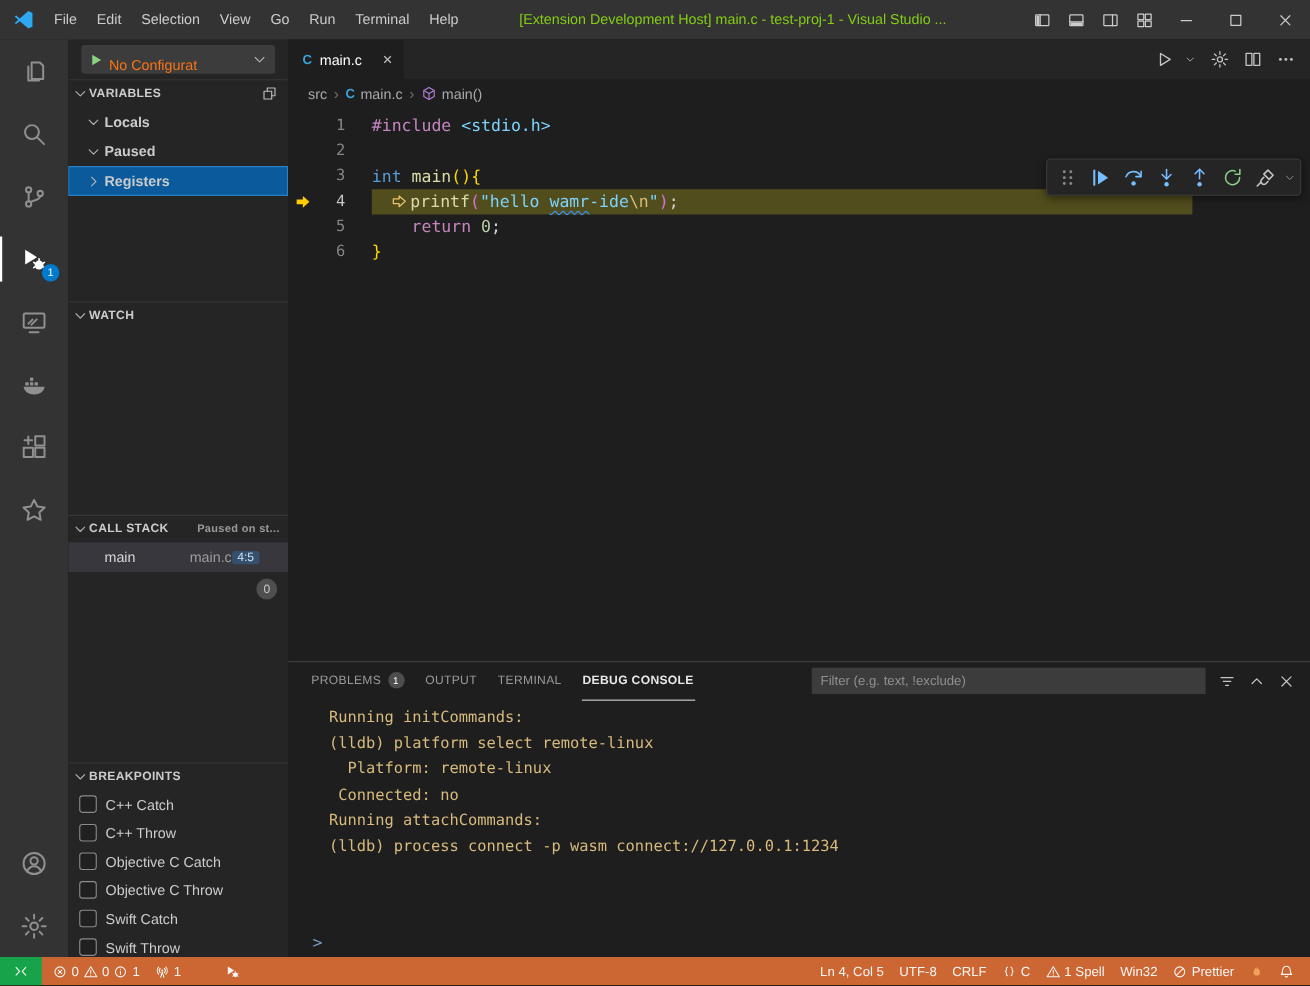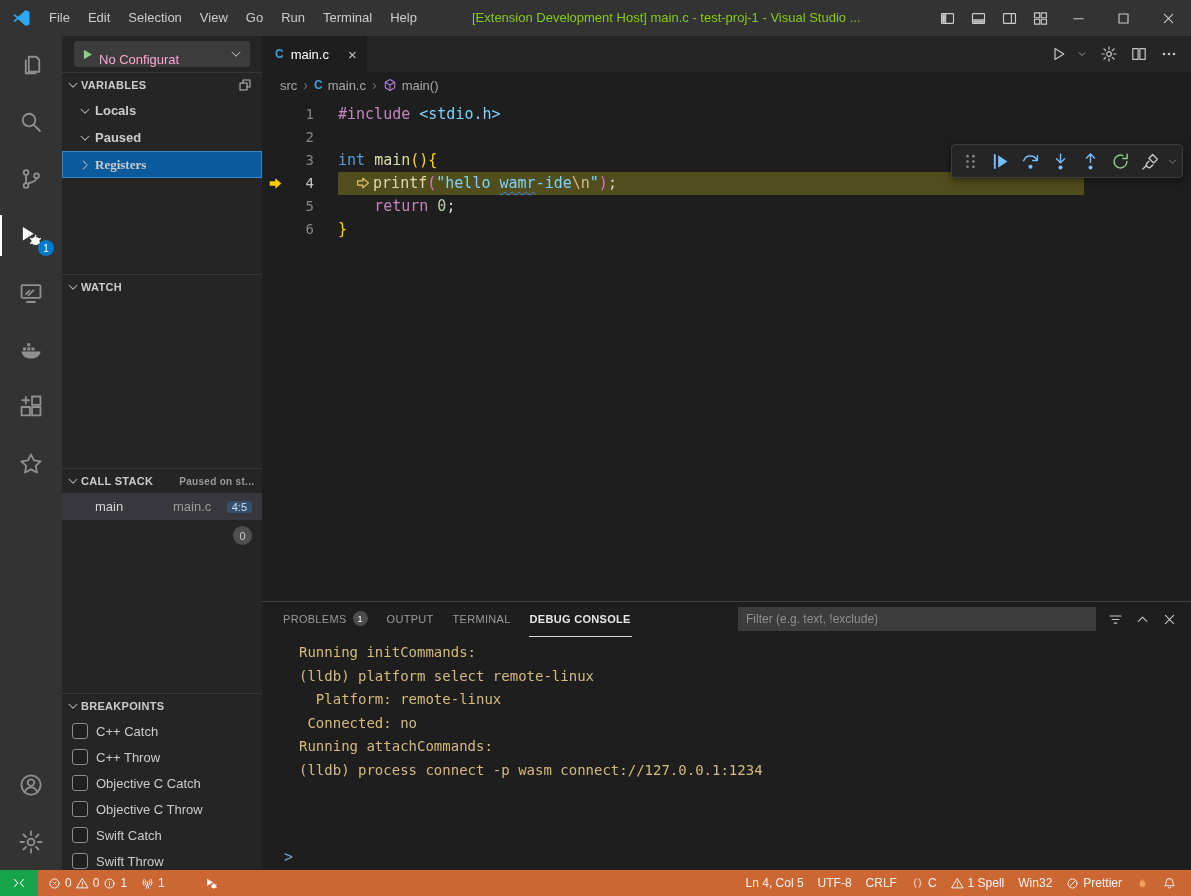--- a/index.html
+++ b/index.html
@@ -30,34 +30,34 @@
   .act-badge{position:absolute;right:8px;bottom:8px;min-width:16px;height:16px;border-radius:8px;background:var(--badge-bg,#007acc);
              color:#fff;font-size:10px;display:flex;align-items:center;justify-content:center;}
   .act-bottom{margin-top:auto;}
 
   
   .sidebar{width:200px;background:var(--sidebar-bg,#252526);display:flex;flex-direction:column;overflow:hidden;}
   .launch-row{height:36px;display:flex;align-items:center;padding:0 12px;flex:none;}
   .launch-select{flex:1;height:26px;background:#3c3c3c;border-radius:3px;display:flex;align-items:center;gap:5px;padding:0 7px;}
   .play-green{color:#89d185;}
   .play-green svg{width:13px;height:13px;}
-  .launch-label{flex:1;font-size:13px;white-space:nowrap;overflow:hidden;color:#f9a8d4;margin-top:10px;}
+  .launch-label{flex:1;font-size:13px;white-space:nowrap;overflow:hidden;color:#f97316;margin-top:10px;}
   .side-section{border-top:1px solid rgba(204,204,204,0.10);display:flex;flex-direction:column;flex:none;overflow:hidden;}
   .sec-header{height:24px;flex:none;display:flex;align-items:center;gap:1px;padding:0 4px;font-size:11px;font-weight:700;letter-spacing:.3px;color:#cccccc;}
   .chev{color:#b0b0b0;}
   .chev svg{width:14px;height:14px;}
   .sec-status{margin-left:25px;font-size:10px;font-weight:700;color:#9a9a9a;white-space:nowrap;overflow:hidden;max-width:88px;}
   .sec-action{margin-left:auto;margin-right:6px;color:#bcbcbc;}
   .sec-action svg{width:14px;height:14px;}
   .tree-row{height:27px;flex:none;display:flex;align-items:center;gap:3px;padding-left:16px;font-size:13px;font-weight:600;color:#cccccc;}
-  .tree-row.selected{background:var(--selection-bg,#0a5a9c);outline:1px solid #2f87d0;outline-offset:-1px;font-family:Liberation Serif, serif;}
+  .tree-row.selected{background:var(--selection-bg,#0a5a9c);outline:1px solid #2f87d0;outline-offset:-1px;}
   .frame-row{height:27px;flex:none;display:flex;align-items:center;background:#37373d;padding-left:33px;font-size:13px;}
   .frame-fn{width:78px;color:#d7d7d7;}
   .frame-file{flex:1;color:#9d9d9d;}
-  .frame-pos{margin-right:10px;background:#35506e;color:#cfe0f1;border-radius:3px;padding:0 5px;font-size:11px;}
+  .frame-pos{margin-right:26px;background:#35506e;color:#cfe0f1;border-radius:3px;padding:0 5px;font-size:11px;}
   .session-badge{width:19px;height:19px;flex:none;border-radius:50%;background:#4f4f4f;color:#c9c9c9;font-size:11px;
                  display:flex;align-items:center;justify-content:center;margin:6px 10px 0 auto;}
   .bp-row{height:26px;flex:none;display:flex;align-items:center;gap:8px;padding-left:10px;}
   .bp-check{width:14px;height:14px;flex:none;border:1px solid #8b8b8b;border-radius:3px;background:#202021;}
   .bp-label{font-size:13px;color:#cccccc;}
 
   
   .editor-col{flex:1;display:flex;flex-direction:column;position:relative;background:var(--editor-bg,#1e1e1e);min-width:0;}
   .tabbar{height:36px;flex:none;background:#252526;display:flex;align-items:stretch;}
   .tab{display:flex;align-items:center;gap:7px;padding:0 10px 0 13px;background:#1e1e1e;}

